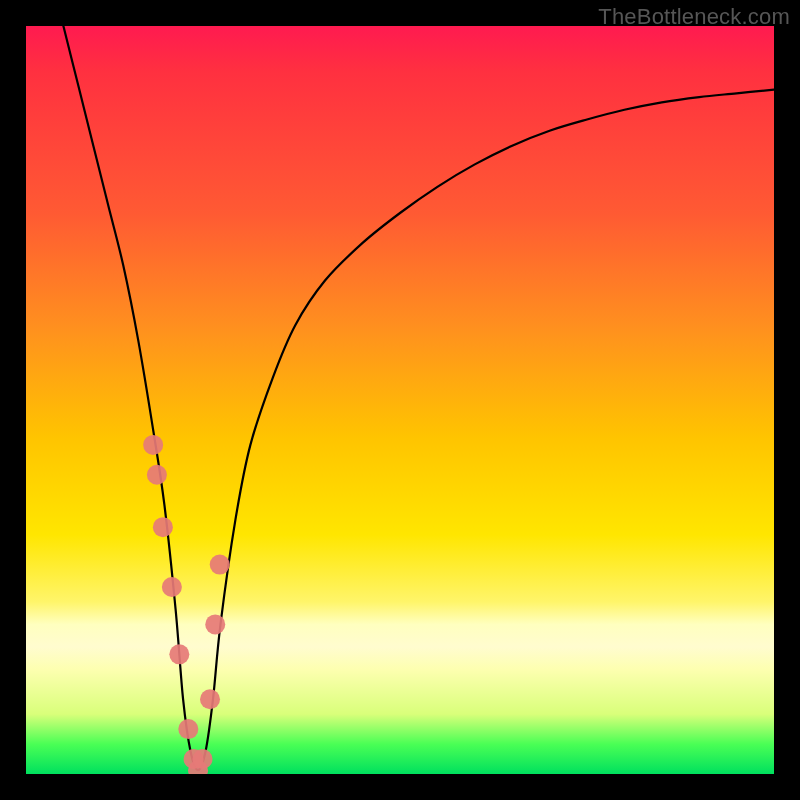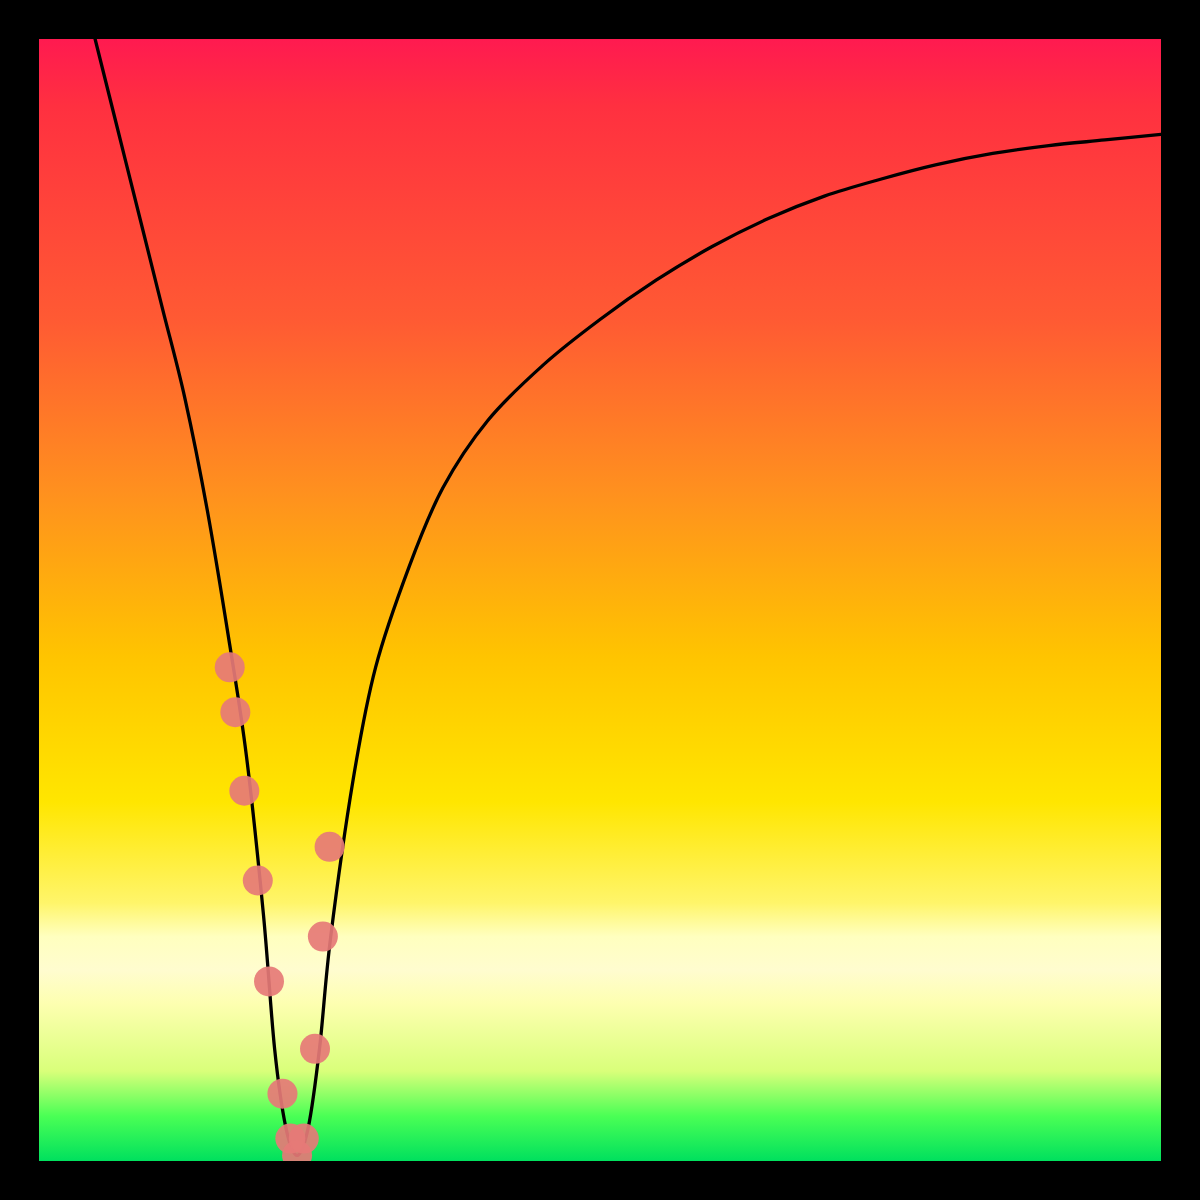--- a/index.html
+++ b/index.html
@@ -80,13 +80,14 @@
           <circle cx="167.552" cy="733.04" r="10" fill="#e67a77" fill-opacity="0.92"></circle>
           <circle cx="172.04000000000002" cy="744.26" r="10" fill="#e67a77" fill-opacity="0.92"></circle>
           <circle cx="176.52800000000002" cy="733.04" r="10" fill="#e67a77" fill-opacity="0.92"></circle>
           <circle cx="184.008" cy="673.2" r="10" fill="#e67a77" fill-opacity="0.92"></circle>
           <circle cx="189.244" cy="598.4" r="10" fill="#e67a77" fill-opacity="0.92"></circle>
           <circle cx="193.732" cy="538.56" r="10" fill="#e67a77" fill-opacity="0.92"></circle>
         </g>
     </svg>
   </div>
 
+  <div class="watermark">TheBottleneck.com</div>
 </div>
 
 </body></html>

